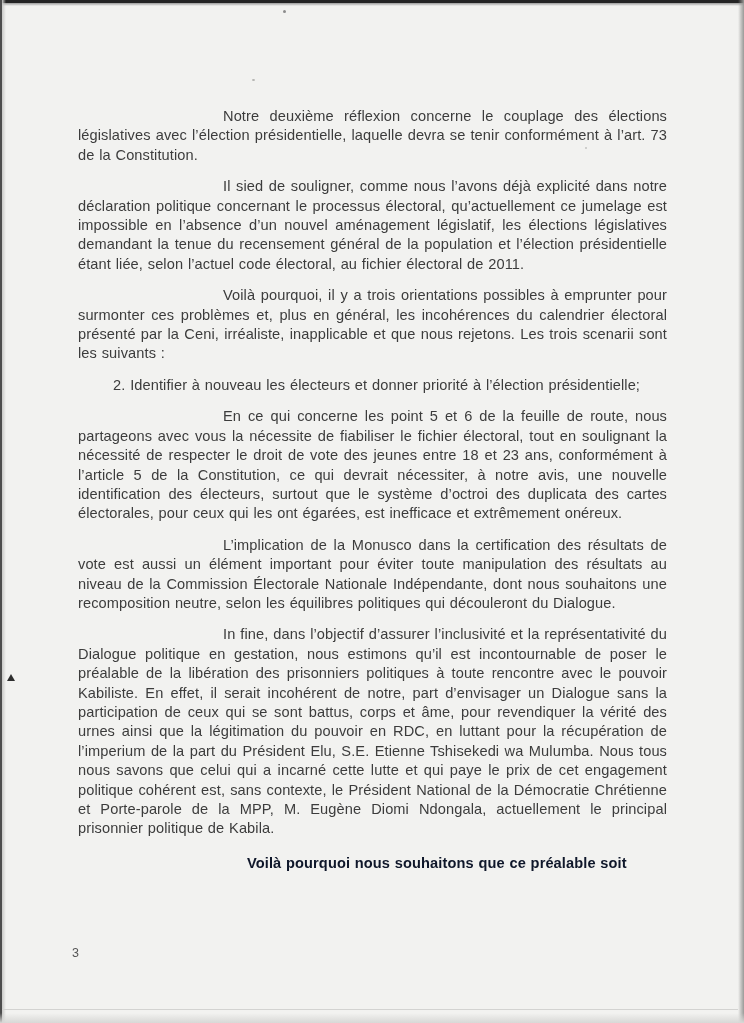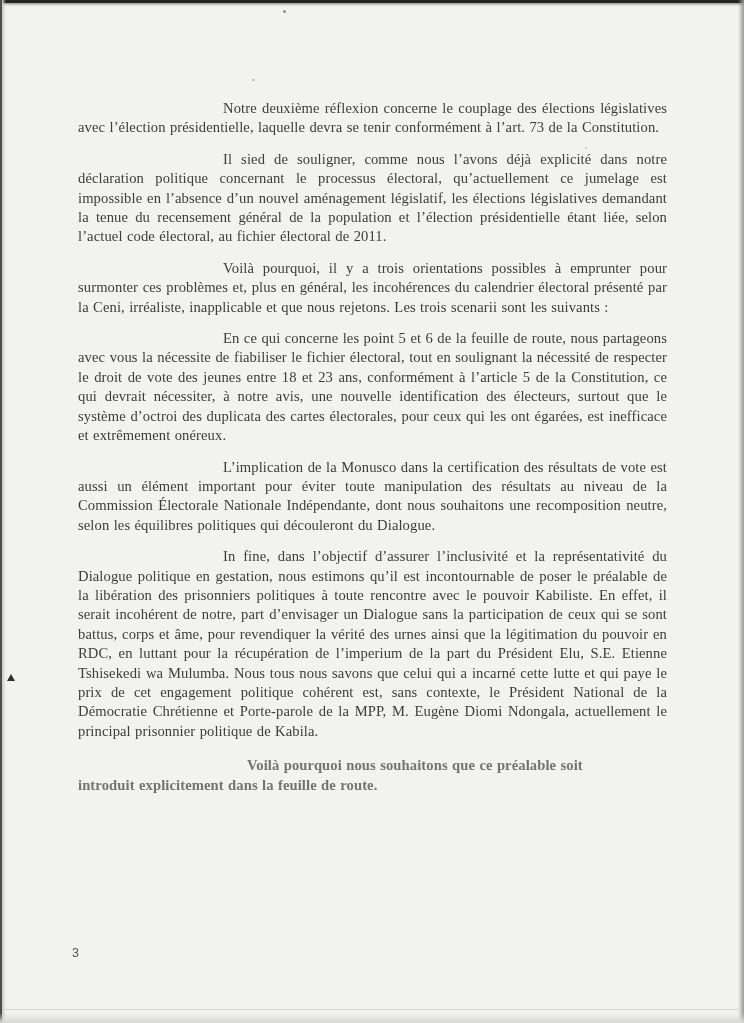--- a/index.html
+++ b/index.html
@@ -62,47 +62,46 @@
     position: absolute; left: 7px; top: 674px;
     width: 0; height: 0;
     border-left: 4px solid transparent;
     border-right: 4px solid transparent;
     border-bottom: 7px solid #2e2e2e;
   }
   
   .content {
     position: absolute;
     left: 78px;
-    top: 99px;
+    top: 107px;
     width: 589px;
     font-size: 14.6px;
     line-height: 19.4px;
     text-align: justify;
     word-spacing: 0.6px;
     letter-spacing: 0.1px;
-    font-family: Liberation Serif, serif;
   }
   .para {
     margin: 12px 0 0 0;
     text-indent: 145px;
   }
   .para.first {
     margin-top: 0;
   }
   .num-list {
     margin: 12px 0 0 31px;
   }
   .num-list .list-item {
     text-indent: 4px;
     text-align: justify;
   }
   .closing {
     margin-top: 15px;
     font-weight: bold;
-    color: #737373;
+    color: #0f172a;
     text-align: left;
   }
   .closing .closing-l1 {
     margin-left: 169px;
   }
   .page-number {
     position: absolute;
     left: 72px;
     top: 946px;
     font-size: 12.5px;
@@ -126,27 +125,27 @@
   <div class="speck-2"></div>
   <div class="speck-3"></div>
   <div class="margin-triangle"></div>
 
   <div class="content">
     <p class="para first">Notre deuxième réflexion concerne le couplage des élections législatives avec l’élection présidentielle, laquelle devra se tenir conformément à l’art. 73 de la Constitution.</p>
     <p class="para">Il sied de souligner, comme nous l’avons déjà explicité dans notre déclaration politique concernant le processus électoral, qu’actuellement ce jumelage est impossible en l’absence d’un nouvel aménagement législatif, les élections législatives demandant la tenue du recensement général de la population et l’élection présidentielle étant liée, selon l’actuel code électoral, au fichier électoral de 2011.</p>
     <p class="para">Voilà pourquoi, il y a trois orientations possibles à emprunter pour surmonter ces problèmes et, plus en général,  les incohérences du calendrier électoral présenté par la Ceni, irréaliste, inapplicable et que nous rejetons. Les trois scenarii sont les suivants :</p>
 
     <div class="num-list">
+      <div class="list-item">2. Identifier à nouveau les électeurs et donner priorité à l’élection présidentielle;</div>
     </div>
 
     <p class="para">En ce qui concerne les point 5 et 6 de la feuille de route, nous partageons avec vous la nécessite de fiabiliser le fichier électoral, tout en soulignant la nécessité de respecter le droit de vote des jeunes entre 18 et 23 ans, conformément à l’article 5  de la Constitution, ce qui devrait nécessiter, à notre avis, une nouvelle identification des électeurs, surtout que le système  d’octroi des duplicata des cartes électorales, pour ceux qui les ont égarées, est inefficace et extrêmement onéreux.</p>
     <p class="para">L’implication de la Monusco dans la certification des résultats de vote est aussi un élément important pour éviter toute  manipulation des résultats au niveau de la Commission Électorale Nationale Indépendante, dont nous souhaitons une recomposition neutre, selon les équilibres politiques qui découleront  du Dialogue.</p>
     <p class="para">In fine, dans l’objectif d’assurer l’inclusivité et la représentativité du Dialogue politique en gestation, nous estimons qu’il est incontournable de poser le préalable de la libération des prisonniers politiques à toute rencontre avec le pouvoir Kabiliste. En effet, il serait incohérent de notre, part d’envisager un Dialogue sans la participation de ceux qui se sont battus, corps et âme, pour revendiquer la vérité des urnes ainsi que la légitimation du pouvoir en RDC, en luttant pour la récupération de l’imperium de la part du Président Elu, S.E. Etienne Tshisekedi wa Mulumba. Nous tous nous savons que celui qui a incarné cette lutte et qui paye le prix de cet engagement politique cohérent est, sans contexte, le Président National de la Démocratie Chrétienne et Porte-parole de la MPP, M. Eugène Diomi Ndongala, actuellement le principal prisonnier politique de Kabila.</p>
 
     <div class="closing">
       <div class="closing-l1">Voilà pourquoi nous souhaitons que ce préalable soit</div>
-      <div class="closing-l2">introduit explicitement dans la feuille de route.</div>
     </div>
   </div>
 
   <div class="page-number">3</div>
 
 </div>
 
 </body></html>

